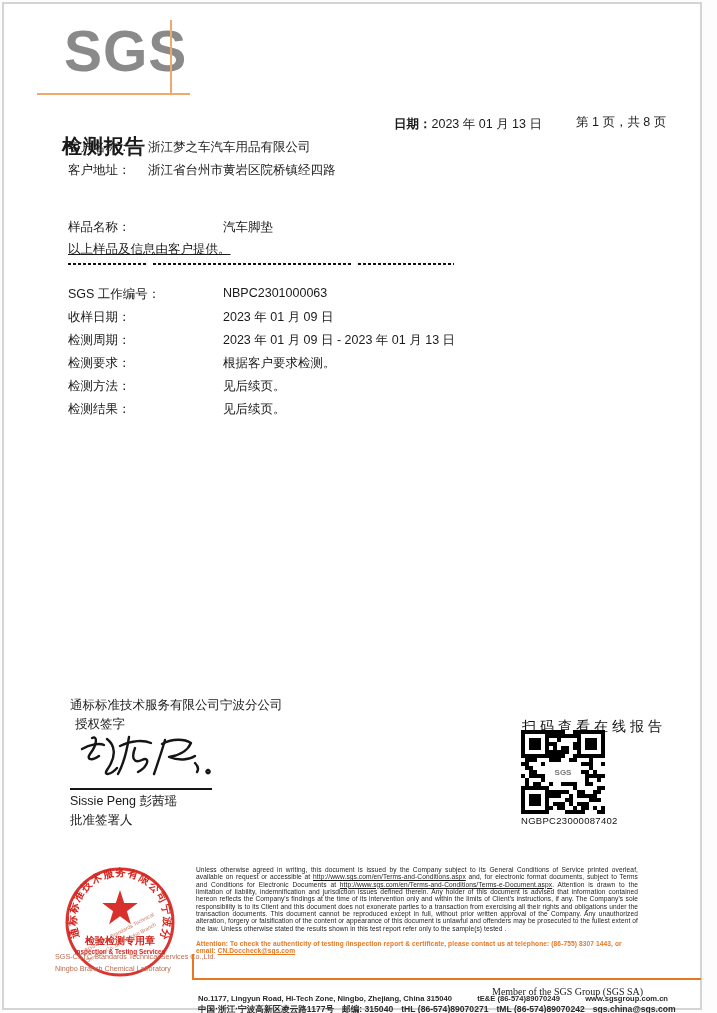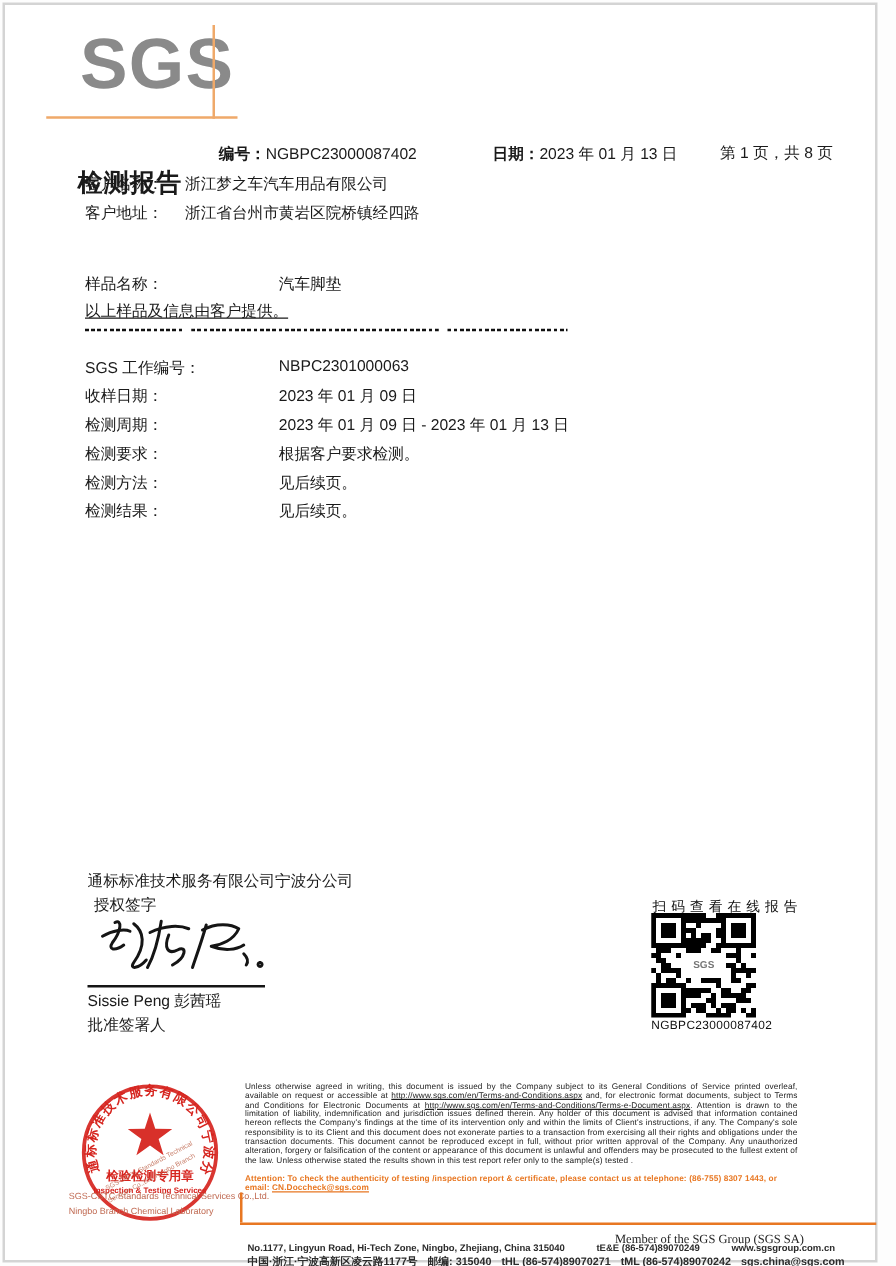--- a/index.html
+++ b/index.html
@@ -19,21 +19,21 @@
   .val { font-size:12.5px; }
   .row-label { font-size:12.5px; }
 
   
   .dash-seg { height:2px; background:repeating-linear-gradient(90deg,#111 0 3px,transparent 3px 5px); display:inline-block; }
 
   
   .sig-line { background:#151515; height:2px; }
 
   
-  .qr-caption { font-size:11px; letter-spacing:4px; color:#111; white-space:nowrap; }
+  .qr-caption { font-size:14px; letter-spacing:4px; color:#111; white-space:nowrap; }
   .qr-code-text { font-size:9.5px; color:#111; letter-spacing:0.3px; }
   .qr-center-label { position:absolute; left:50%; top:50%; transform:translate(-50%,-50%); background:#fff; padding:0 2px; font-size:8px; font-weight:bold; color:#777; letter-spacing:0; }
 
   
   .stamp-wrap { width:116px; height:116px; }
   .stamp-en { font-size:7.2px; color:#c06a52; line-height:11px; white-space:nowrap; }
 
   
   .legal { width:442px; font-size:6.6px; line-height:7.35px; text-align:justify; color:#1c1c1c; letter-spacing:0.1px; }
   .legal u { text-decoration:underline; }
@@ -50,23 +50,20 @@
 <body>
 
 <div class="canvas">
   <div class="sheet"></div>
 
   <div class="abs logo-text" style="left:64px; top:23px;">SGS</div>
   <div class="abs logo-hline" style="left:37px; top:93px; width:153px;"></div>
   <div class="abs logo-vline" style="left:170px; top:20px; height:75px;"></div>
 
   <div class="abs title" style="left:62px; top:105px;">检测报告</div>
-  <div class="abs" style="left:175px; top:114px; white-space:nowrap;">
-    <span class="lbl-b">编号：</span><span class="val">NGBPC23000087402</span>
-  </div>
   <div class="abs" style="left:394px; top:114px; white-space:nowrap;">
     <span class="lbl-b">日期：</span><span class="val">2023 年 01 月 13 日</span>
   </div>
   <div class="abs val" style="left:576px; top:114px; white-space:nowrap;">第 1 页，共 8 页</div>
 
   <div class="abs row-label" style="left:68px; top:139px;">客户名称：</div>
   <div class="abs val" style="left:148px; top:139px;">浙江梦之车汽车用品有限公司</div>
   <div class="abs row-label" style="left:68px; top:162px;">客户地址：</div>
   <div class="abs val" style="left:148px; top:162px;">浙江省台州市黄岩区院桥镇经四路</div>
 

